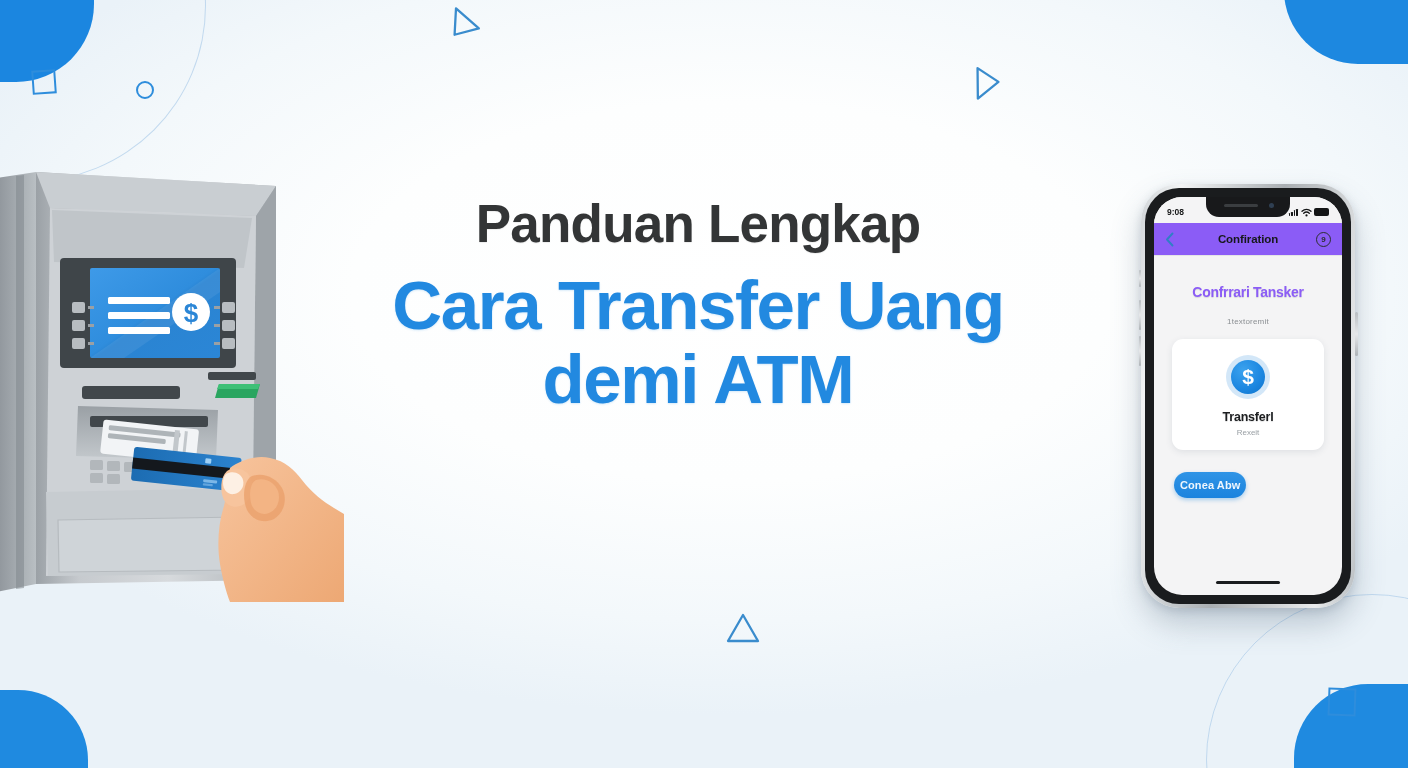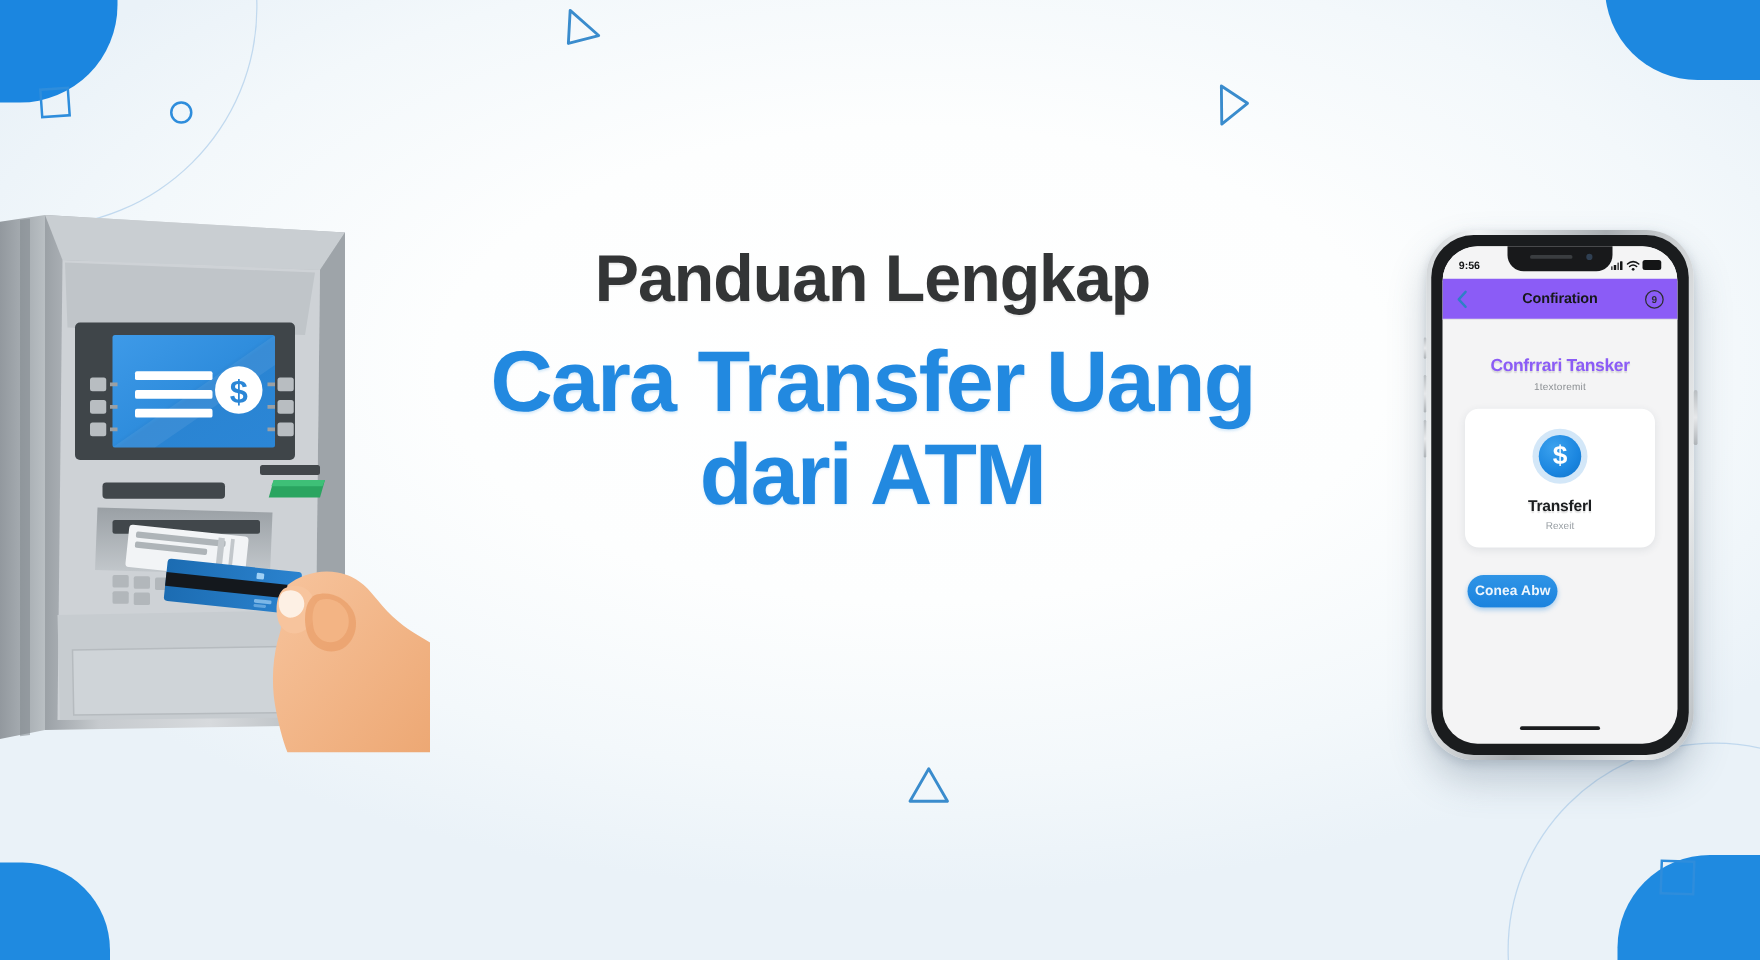--- a/index.html
+++ b/index.html
@@ -250,21 +250,21 @@
     font-size: 14px;
     font-weight: bold;
     color: #8b5cf6;
     letter-spacing: -0.3px;
     margin: 0;
     text-shadow: 0 1px 1px rgba(0,0,0,.12);
   }
   .panel-sub {
     font-size: 8px;
     color: #8b8f93;
-    margin: 5px 0 0 0;
+    margin: 17px 0 0 0;
     letter-spacing: .2px;
   }
   .card {
     margin: 13px 2px 0 2px;
     background: #ffffff;
     border-radius: 11px;
     padding: 16px 10px 13px 10px;
     box-shadow: 0 2px 7px rgba(40,60,80,.10);
   }
   .coin-halo {
@@ -484,40 +484,40 @@
     <path d="M258 304 C270 300 282 306 288 316 C294 327 290 341 280 347
              C270 352 258 348 253 338 C248 327 249 309 258 304 Z" fill="#e99f6a" opacity=".75"></path>
     <path d="M262 308 C272 305 281 311 284 319 C287 328 283 338 275 341
              C267 344 259 339 257 331 C255 322 256 311 262 308 Z" fill="#f3b484"></path>
   </svg>
 
   <div class="headline-wrap">
     <p class="eyebrow">Panduan Lengkap</p>
     <h1 class="headline">
       <span>Cara Transfer Uang</span>
-      <span class="line2">dari ATM</span>
+      <span class="line2">demi ATM</span>
     </h1>
   </div>
 
   <div id="phone">
     <div class="phone-outer"></div>
     <div class="side-btn sb-mute"></div>
     <div class="side-btn sb-up"></div>
     <div class="side-btn sb-dn"></div>
     <div class="side-btn sb-pwr"></div>
     <div class="phone-mid">
       <div class="phone-screen">
 
         <div class="notch">
           <span class="speaker"></span>
           <span class="cam"></span>
         </div>
 
         <div class="statusbar">
-          <span>9:56</span>
+          <span>9:08</span>
           <span class="status-right">
             <span class="bars">
                 <i></i>
                 <i></i>
                 <i></i>
                 <i></i>
               </span>
             <svg width="11" height="9" viewBox="0 0 11 9">
               <path d="M1 3.2C2.4 1.9 4 1.3 5.5 1.3S8.6 1.9 10 3.2" fill="none" stroke="#141516" stroke-width="1.3" stroke-linecap="round"></path>
               <path d="M2.7 5.2C3.6 4.4 4.5 4 5.5 4s1.9.4 2.8 1.2" fill="none" stroke="#141516" stroke-width="1.3" stroke-linecap="round"></path>

